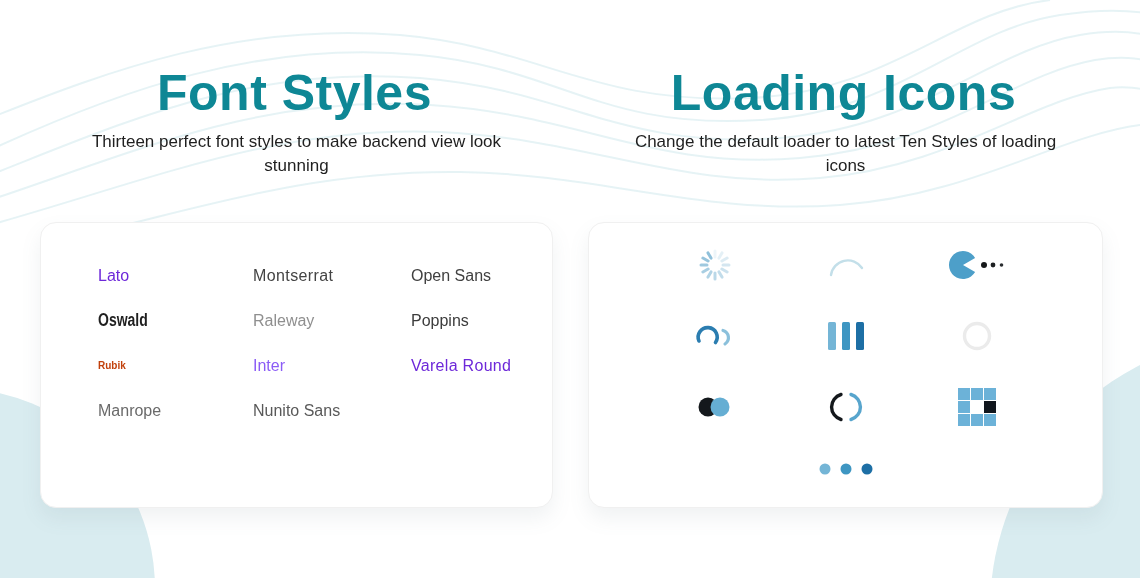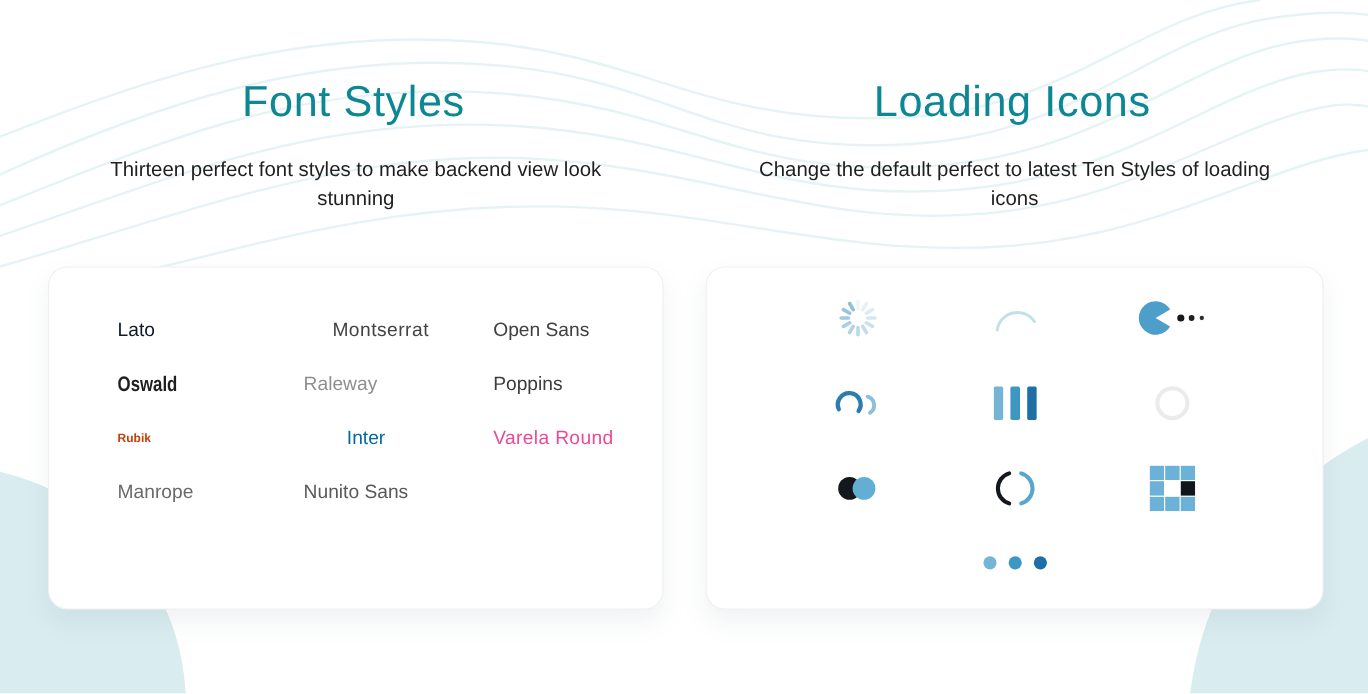--- a/index.html
+++ b/index.html
@@ -15,21 +15,21 @@
   .blob{position:absolute;border-radius:50%;z-index:1;}
   .blob-left{width:400px;height:400px;left:-245px;top:388px;}
   .blob-right{width:550px;height:550px;left:990px;top:335px;}
 
   
   .col{position:absolute;z-index:2;text-align:center;}
   .col-left{left:40px;width:513px;top:0;}
   .col-right{left:588px;width:515px;top:0;}
   .section-title{
     margin:0;position:absolute;left:0;right:4px;top:64px;
-    font-size:36px;font-weight:400;letter-spacing:.5px;
+    font-size:50px;font-weight:700;letter-spacing:.5px;
   }
   .section-subtitle{
     margin:0;position:absolute;left:50%;transform:translateX(-50%);
     top:130px;width:430px;
     font-size:17px;line-height:1.42;color:#1f1f1f;font-weight:400;
   }
 
   
   .card{
     position:absolute;top:222px;z-index:2;
@@ -39,31 +39,31 @@
   }
   .card-fonts{left:40px;width:513px;}
   .card-loaders{left:588px;width:515px;}
 
   
   .font-grid{
     display:grid;grid-template-columns:155px 158px 1fr;
     grid-auto-rows:45px;padding:30px 20px 0 57px;text-align:left;
   }
   .font-cell{display:flex;align-items:center;font-size:16px;color:#4a4a4a;}
-  .f-lato{color:#0f172a;}
-  .f-montserrat{color:#434343;letter-spacing:.4px;margin-left:24px;}
+  .f-lato{color:#6d28d9;}
+  .f-montserrat{color:#434343;letter-spacing:.4px;}
   .f-open-sans{color:#404040;}
   .f-oswald{color:#1f1f1f;font-weight:700;transform:scaleX(.8);transform-origin:left center;font-size:17.5px;font-family:"Liberation Sans Narrow","Liberation Sans",sans-serif;}
   .f-raleway{color:#8f8f8f;font-weight:300;}
   .f-roboto{color:#424242;}
   .f-poppins{color:#3c3c3c;}
   .f-rubik{color:#c2410c;font-weight:700;font-size:10px;}
-  .f-inter{color:#0369a1;margin-left:36px;}
+  .f-inter{color:#8b5cf6;}
   .f-josefin-sans{color:#2f2f2f;font-style:italic;font-size:15.5px;letter-spacing:.6px;}
-  .f-varela-round{color:#ec4899;letter-spacing:.3px;}
+  .f-varela-round{color:#6d28d9;letter-spacing:.3px;}
   .f-manrope{color:#6a6a6a;}
   .f-nunito-sans{color:#595959;}
 
   
   .loader-grid{
     display:grid;grid-template-columns:repeat(3,1fr);
     grid-auto-rows:71px;padding:6px 60px 0 60px;
   }
   .loader-cell{display:flex;align-items:center;justify-content:center;}
   .loader-dots-row{height:54px;display:flex;align-items:center;justify-content:center;}
@@ -103,21 +103,21 @@
         <div class="font-cell f-rubik">Rubik</div>
         <div class="font-cell f-inter">Inter</div>
         <div class="font-cell f-varela-round">Varela Round</div>
         <div class="font-cell f-manrope">Manrope</div>
         <div class="font-cell f-nunito-sans">Nunito Sans</div>
       </div>
   </div>
 
   <div class="col col-right">
     <h2 class="section-title" style="color: rgb(14, 135, 149);">Loading Icons</h2>
-    <p class="section-subtitle">Change the default perfect to latest Ten Styles of loading icons</p>
+    <p class="section-subtitle">Change the default loader to latest Ten Styles of loading icons</p>
   </div>
   <div class="card card-loaders">
     <div class="loader-grid" id="loaderGrid">
         <div class="loader-cell">
           <svg width="40" height="40" viewBox="0 0 40 40">
             <line x1="20.0" y1="12.0" x2="20.0" y2="6.0" stroke="#8fc0da" stroke-width="3" stroke-linecap="round" opacity="0.15"></line>
             <line x1="24.0" y1="13.1" x2="27.0" y2="7.9" stroke="#8fc0da" stroke-width="3" stroke-linecap="round" opacity="0.23"></line>
             <line x1="26.9" y1="16.0" x2="32.1" y2="13.0" stroke="#8fc0da" stroke-width="3" stroke-linecap="round" opacity="0.30"></line>
             <line x1="28.0" y1="20.0" x2="34.0" y2="20.0" stroke="#8fc0da" stroke-width="3" stroke-linecap="round" opacity="0.38"></line>
             <line x1="26.9" y1="24.0" x2="32.1" y2="27.0" stroke="#8fc0da" stroke-width="3" stroke-linecap="round" opacity="0.46"></line>

